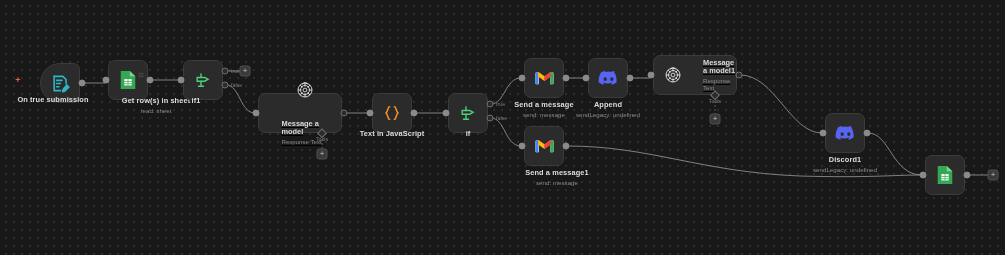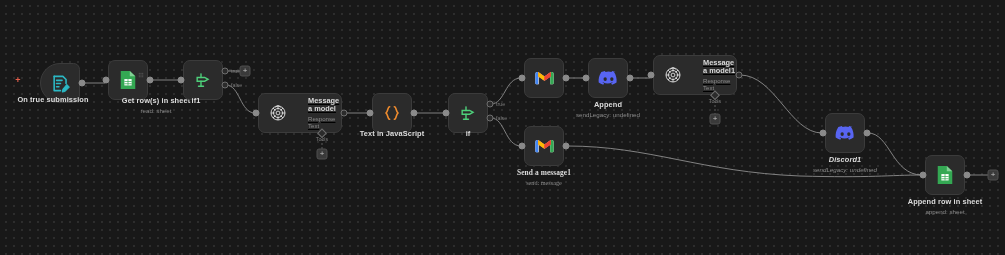--- a/index.html
+++ b/index.html
@@ -243,21 +243,21 @@
   <div class="port" style="left:225px; top:85px;"></div>
   <div class="branch-label" style="left:231px; top:71px;">true</div>
   <div class="branch-label" style="left:231px; top:85px;">false</div>
   <div class="plusbtn" style="left:245px; top:71px;">
       <span>+</span>
     </div>
   <div class="caption" style="left:196px; top:96px;">
     <span>if1</span>
   </div>
 
-  <div class="node wide" style="left:258px; top:93px; width:84px; height:40px;">
+  <div class="node wide" style="left:258px; top:93px; width:84px; height:40px;flex-direction:column;">
     <span class="icon">
       <svg width="20" height="20" viewBox="0 0 24 24" fill="none" stroke="#e3e3e3" stroke-width="1.1">
         <path d="M12 3.2 a3 3 0 0 1 2.9 2.2 M12 3.2 a3 3 0 0 0 -2.9 2.2"></path>
         <circle cx="12" cy="12" r="8.4"></circle>
         <circle cx="12" cy="12" r="5.4"></circle>
         <circle cx="12" cy="12" r="2.3"></circle>
         <path d="M12 3.6 v4.1 M12 16.3 v4.1 M3.6 12 h4.1 M16.3 12 h4.1"></path>
         <path d="M6.1 6.1 l2.9 2.9 M15 15 l2.9 2.9 M17.9 6.1 l-2.9 2.9 M9 15 l-2.9 2.9"></path>
       </svg>
     </span>
@@ -315,20 +315,24 @@
         <path d="M1.6 4 a2 2 0 0 1 2-2 h1.2 v14.2 H2.8 A1.2 1.2 0 0 1 1.6 15 z" fill="#4285f4"></path>
         <path d="M19.2 2 h1.2 a2 2 0 0 1 2 2 v11 a1.2 1.2 0 0 1 -1.2 1.2 h-2.6 V7.2 z" fill="#34a853"></path>
         <path d="M4.8 2 l7.2 5.4 L19.2 2 v5.2 l-7.2 4.9 -7.2 -4.9 z" fill="#ea4335"></path>
         <path d="M4.8 2 l7.2 5.4 v4.7 l-7.2 -4.9 z" fill="#fbbc05"></path>
         <path d="M12 7.4 L19.2 2 v5.2 l-7.2 4.9 z" fill="#ea4335"></path>
       </svg>
     </span>
   </div>
   <div class="port filled" style="left:522px; top:78px;"></div>
   <div class="port filled" style="left:566px; top:78px;"></div>
+  <div class="caption" style="left:544px; top:100px;">
+    <span>Send a message</span>
+    <span class="sub">send: message</span>
+  </div>
 
   <div class="node" style="left:588px; top:58px; width:40px; height:40px;">
     <span class="icon">
       <svg width="21" height="16" viewBox="0 0 24 18" fill="#5865f2">
         <path d="M20.2 2.2 A17 17 0 0 0 16 1 l-.5 1 a15 15 0 0 0 -7 0 L8 1 a17 17 0 0 0 -4.2 1.2 C1.1 6.3 .4 10.3 .8 14.2 a17 17 0 0 0 5.2 2.6 l1-1.7 a11 11 0 0 1 -1.8 -.9 l.4 -.3 a12 12 0 0 0 10.8 0 l.4 .3 a11 11 0 0 1 -1.8 .9 l1 1.7 a17 17 0 0 0 5.2 -2.6 c.5 -4.6 -.6 -8.5 -2.9 -12z"></path>
         <ellipse cx="8.2" cy="10.2" rx="1.9" ry="2.1" fill="#2b2b2b"></ellipse>
         <ellipse cx="15.8" cy="10.2" rx="1.9" ry="2.1" fill="#2b2b2b"></ellipse>
       </svg>
     </span>
   </div>
@@ -370,37 +374,37 @@
         <path d="M1.6 4 a2 2 0 0 1 2-2 h1.2 v14.2 H2.8 A1.2 1.2 0 0 1 1.6 15 z" fill="#4285f4"></path>
         <path d="M19.2 2 h1.2 a2 2 0 0 1 2 2 v11 a1.2 1.2 0 0 1 -1.2 1.2 h-2.6 V7.2 z" fill="#34a853"></path>
         <path d="M4.8 2 l7.2 5.4 L19.2 2 v5.2 l-7.2 4.9 -7.2 -4.9 z" fill="#ea4335"></path>
         <path d="M4.8 2 l7.2 5.4 v4.7 l-7.2 -4.9 z" fill="#fbbc05"></path>
         <path d="M12 7.4 L19.2 2 v5.2 l-7.2 4.9 z" fill="#ea4335"></path>
       </svg>
     </span>
   </div>
   <div class="port filled" style="left:522px; top:146px;"></div>
   <div class="port filled" style="left:566px; top:146px;"></div>
-  <div class="caption" style="left:544px; top:168px;font-family:Liberation Serif, serif;">
+  <div class="caption" style="left:557px; top:168px;">
     <span>Send a message1</span>
     <span class="sub">send: message</span>
   </div>
 
   <div class="node" style="left:825px; top:113px; width:40px; height:40px;">
     <span class="icon">
       <svg width="21" height="16" viewBox="0 0 24 18" fill="#5865f2">
         <path d="M20.2 2.2 A17 17 0 0 0 16 1 l-.5 1 a15 15 0 0 0 -7 0 L8 1 a17 17 0 0 0 -4.2 1.2 C1.1 6.3 .4 10.3 .8 14.2 a17 17 0 0 0 5.2 2.6 l1-1.7 a11 11 0 0 1 -1.8 -.9 l.4 -.3 a12 12 0 0 0 10.8 0 l.4 .3 a11 11 0 0 1 -1.8 .9 l1 1.7 a17 17 0 0 0 5.2 -2.6 c.5 -4.6 -.6 -8.5 -2.9 -12z"></path>
         <ellipse cx="8.2" cy="10.2" rx="1.9" ry="2.1" fill="#2b2b2b"></ellipse>
         <ellipse cx="15.8" cy="10.2" rx="1.9" ry="2.1" fill="#2b2b2b"></ellipse>
       </svg>
     </span>
   </div>
   <div class="port filled" style="left:823px; top:133px;"></div>
   <div class="port filled" style="left:867px; top:133px;"></div>
-  <div class="caption" style="left:845px; top:155px;font-style:italic;">
+  <div class="caption" style="left:845px; top:155px;">
     <span>Discord1</span>
     <span class="sub">sendLegacy: undefined</span>
   </div>
 
   <div class="node" style="left:925px; top:155px; width:40px; height:40px;">
     <span class="icon">
       <svg width="18" height="20" viewBox="0 0 18 22">
         <path d="M1 1 h10 l6 6 v14 H1 z" fill="#34a853"></path>
         <path d="M11 1 l6 6 h-6 z" fill="#82d195"></path>
         <rect x="5" y="10" width="8" height="7" fill="#ffffff"></rect>
@@ -408,18 +412,14 @@
         <rect x="5" y="14.8" width="8" height="0.8" fill="#34a853"></rect>
         <rect x="8.6" y="10" width="0.8" height="7" fill="#34a853"></rect>
       </svg>
     </span>
   </div>
   <div class="port filled" style="left:923px; top:175px;"></div>
   <div class="port filled" style="left:967px; top:175px;"></div>
   <div class="plusbtn" style="left:993px; top:175px;">
       <span>+</span>
     </div>
-  <div class="caption" style="left:945px; top:197px;">
-    <span>Append row in sheet</span>
-    <span class="sub">append: sheet</span>
-  </div>
 
 </div>
 
 </body></html>

